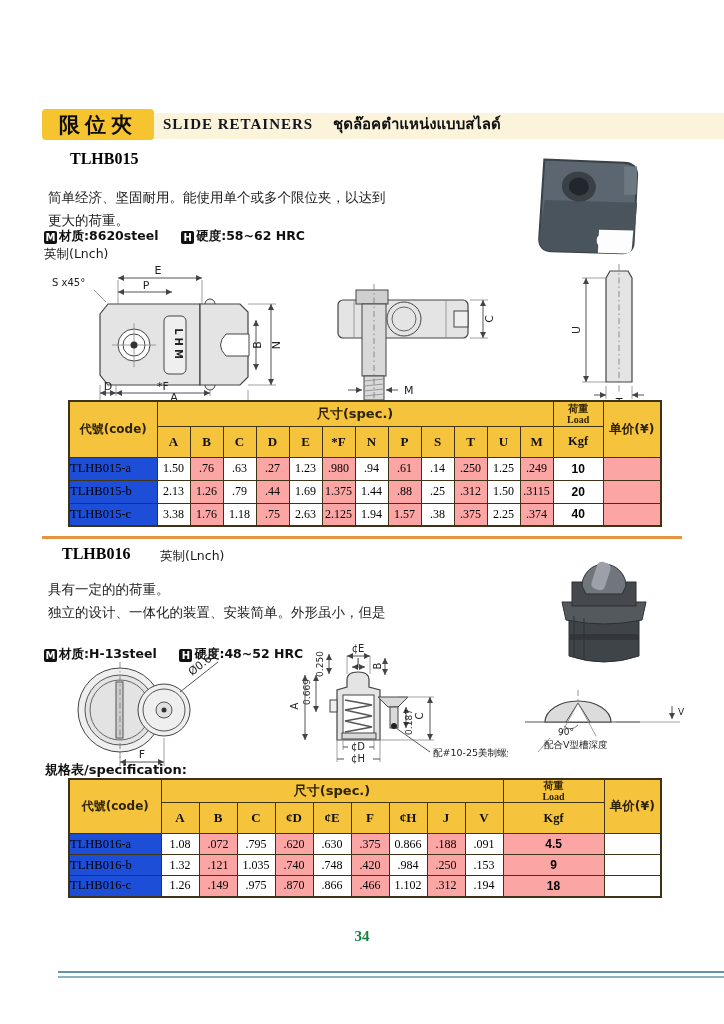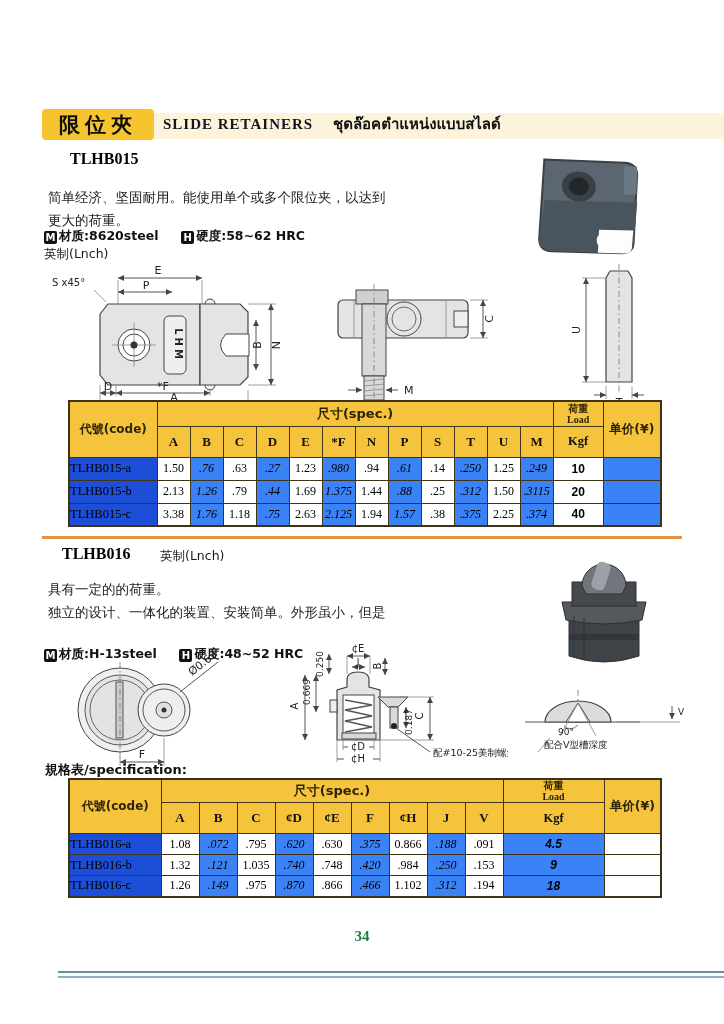--- a/index.html
+++ b/index.html
@@ -28,21 +28,21 @@
   table.spec td{border:1px solid #3e3217;text-align:center;vertical-align:middle;padding:0;overflow:hidden;}
   .hdr{background:#F5C33C;color:#2d2306;}
   td.codeh{font-size:12px;font-weight:bold;}
   td.spech{font-size:13px;font-weight:bold;}
   td.loadh{font-size:10px;font-weight:bold;line-height:11px;}
   td.loadh .en{font-weight:bold;font-family:"Liberation Serif",serif;}
   td.letter{font-family:"Liberation Serif",serif;font-weight:bold;font-size:13px;color:#111;}
   td.kgf{font-family:"Liberation Serif",serif;font-weight:bold;font-size:12.5px;color:#111;}
   td.priceh{font-size:12.5px;font-weight:bold;}
   tr.data td{font-size:12px;background:#fff;color:#000;}
-  tr.data td:nth-child(2n+3){background:#3b82f6;font-style:italic;}
+  tr.data td:nth-child(2n+3){background:#fca5a5;}
   tr.data td.code{font-weight:normal;font-size:12.5px;text-align:left;background:#1d4ed8;}
   tr.data td.load{font-family:"Liberation Sans","DejaVu Sans",sans-serif;font-weight:bold;font-size:12px;}
   .t1 tr.h1{height:25px;} .t1 tr.h2{height:31px;} .t1 tr.data{height:23px;}
   .t2 tr.h1{height:23px;} .t2 tr.h2{height:31px;} .t2 tr.data{height:21px;}
 
   .divider{left:42px;top:536px;width:640px;height:3px;background:#E5953F;}
   .speclabel{font-size:13px;font-weight:bold;color:#101010;}
   .pagenum{left:0;top:928px;width:724px;text-align:center;font-weight:bold;font-size:15px;color:#15803d;}
   .fline1{left:58px;top:971px;width:666px;height:2px;background:#5E93A8;}
   .fline2{left:58px;top:976px;width:666px;height:2px;background:#8AB2C0;}

